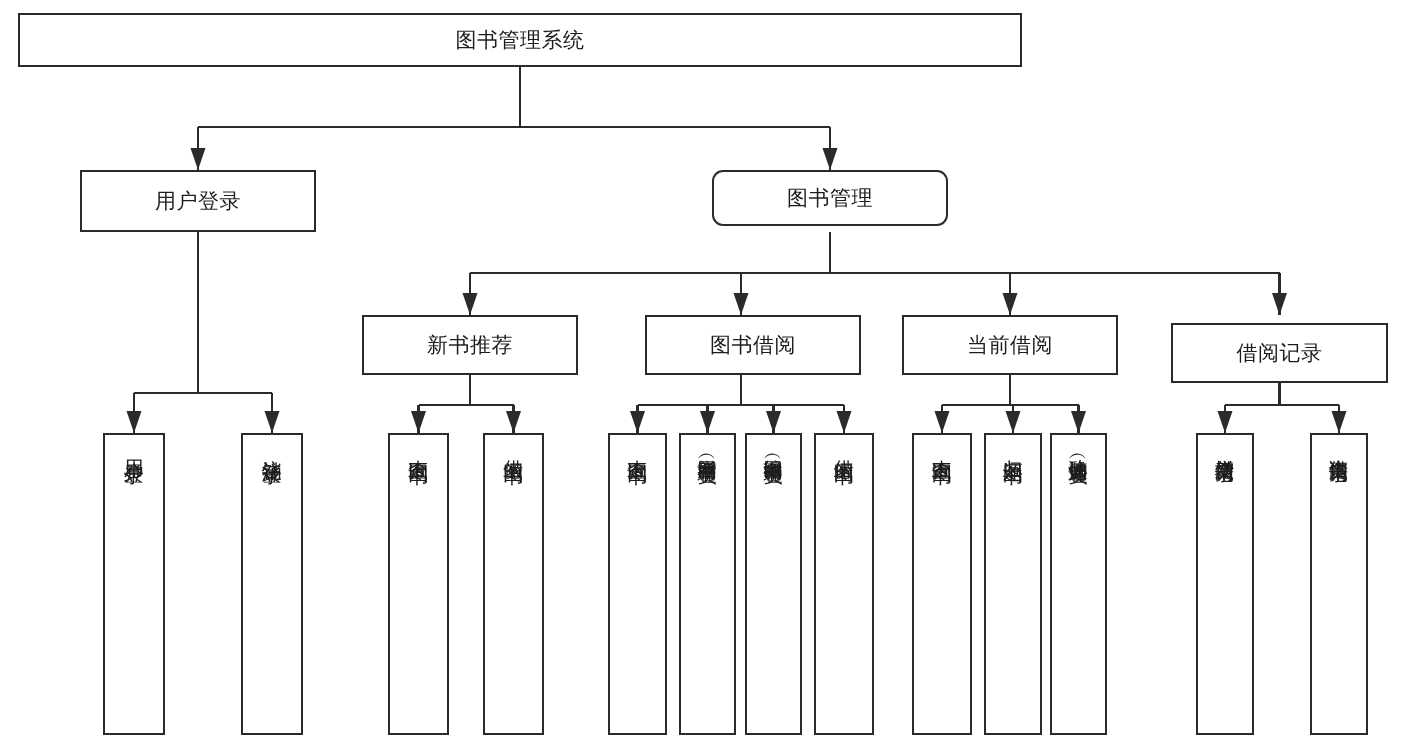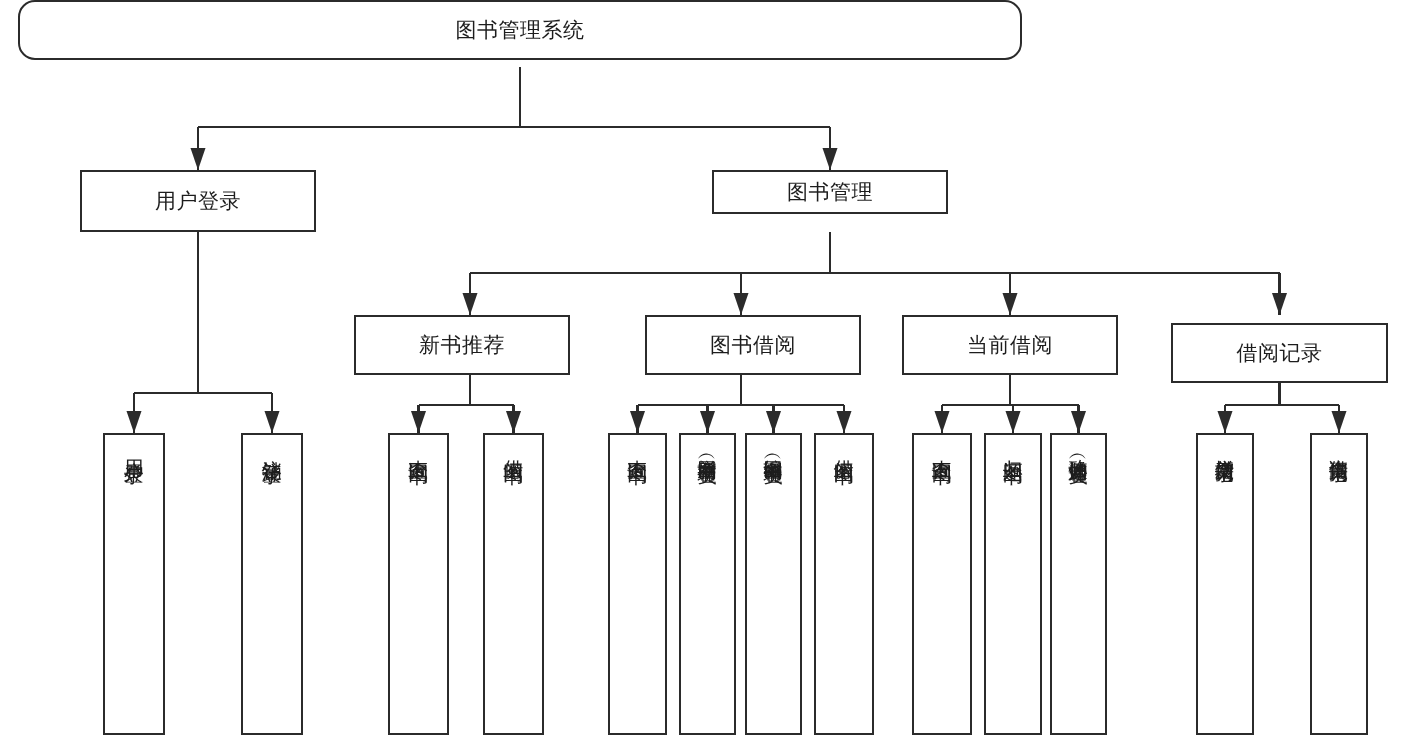--- a/index.html
+++ b/index.html
@@ -123,30 +123,30 @@
       <line x1="1078.5" y1="405" x2="1078.5" y2="433" stroke="#2b2b2b" stroke-width="2.4" shape-rendering="crispEdges"></line>
       <polygon points="1071,411 1086,411 1078.5,433" fill="#2b2b2b"></polygon>
       <line x1="1279.5" y1="375" x2="1279.5" y2="405" stroke="#2b2b2b" stroke-width="2.4" shape-rendering="crispEdges"></line>
       <line x1="1225" y1="405" x2="1339" y2="405" stroke="#2b2b2b" stroke-width="2.4" shape-rendering="crispEdges"></line>
       <line x1="1225" y1="405" x2="1225" y2="433" stroke="#2b2b2b" stroke-width="2.4" shape-rendering="crispEdges"></line>
       <polygon points="1217.5,411 1232.5,411 1225,433" fill="#2b2b2b"></polygon>
       <line x1="1339" y1="405" x2="1339" y2="433" stroke="#2b2b2b" stroke-width="2.4" shape-rendering="crispEdges"></line>
       <polygon points="1331.5,411 1346.5,411 1339,433" fill="#2b2b2b"></polygon>
     </svg>
   <div id="nodes">
-      <div class="node root" style="left: 18px; top: 0; width: 1004px; height: 60px; border-radius: 17px;">
+      <div class="node root" style="left: 18px; top: 13px; width: 1004px; height: 54px;">
         <span class="node-label">图书管理系统</span>
       </div>
       <div class="node branch" style="left: 80px; top: 170px; width: 236px; height: 62px;">
         <span class="node-label">用户登录</span>
       </div>
-      <div class="node branch" style="left: 712px; top: 170px; width: 236px; height: 44px;">
+      <div class="node branch" style="left: 712px; top: 170px; width: 236px; height: 56px; border-radius: 11px;">
         <span class="node-label">图书管理</span>
       </div>
-      <div class="node branch" style="left: 354px; top: 315px; width: 216px; height: 60px;">
+      <div class="node branch" style="left: 362px; top: 315px; width: 216px; height: 60px;">
         <span class="node-label">新书推荐</span>
       </div>
       <div class="node branch" style="left: 633px; top: 315px; width: 216px; height: 60px; margin-left: 12px;">
         <span class="node-label">图书借阅</span>
       </div>
       <div class="node branch" style="left: 902px; top: 315px; width: 216px; height: 60px;">
         <span class="node-label">当前借阅</span>
       </div>
       <div class="node branch" style="left: 1171px; top: 315px; width: 217px; height: 60px; margin-top: 8px;">
         <span class="node-label">借阅记录</span>

